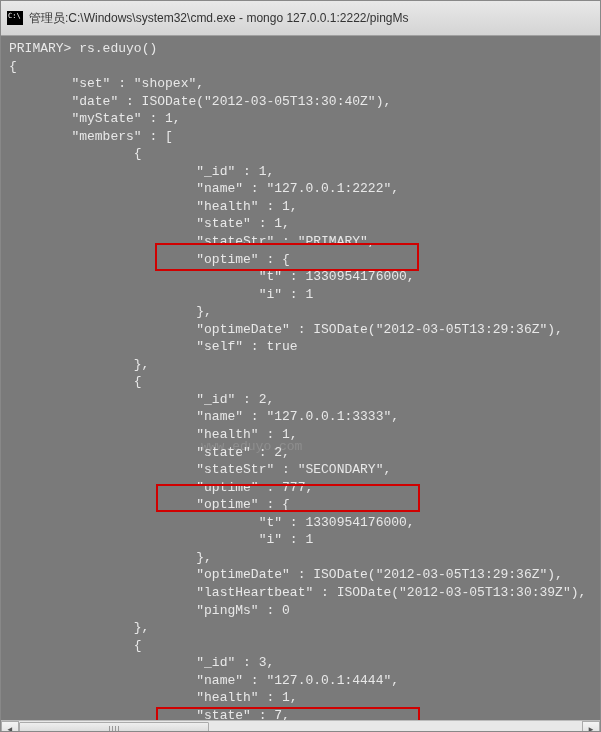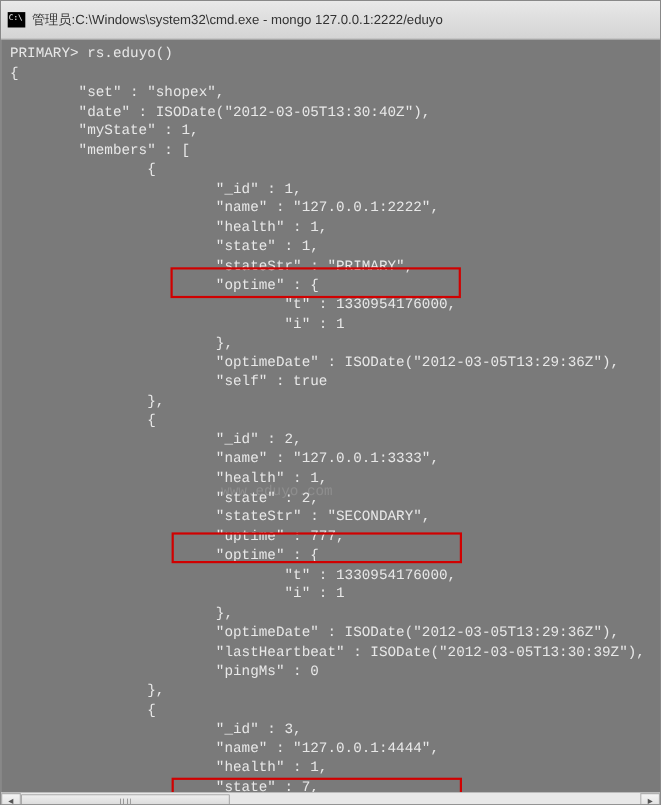--- a/index.html
+++ b/index.html
@@ -111,21 +111,21 @@
       height: 8px;
       background: repeating-linear-gradient(to right, #999 0, #999 1px, transparent 1px, transparent 3px);
     }
   </style>
 </head>
 <body>
 
 <div class="titlebar">
   <span class="titlebar-icon"></span>
   <span>管理员: </span>
-  <span>C:\Windows\system32\cmd.exe - mongo  127.0.0.1:2222/eduyo</span>
+  <span>C:\Windows\system32\cmd.exe - mongo  127.0.0.1:2222/pingMs</span>
 </div>
 
 <div class="terminal"><span>PRIMARY&gt; </span><span>rs.eduyo()</span>
 <span>{</span>
 <span>        "set" : "shopex",</span>
 <span>        "date" : ISODate("2012-03-05T13:30:40Z"),</span>
 <span>        "myState" : 1,</span>
 <span>        "members" : [</span>
 <span>                {</span>
 <span>                        "_id" : 1,</span>

